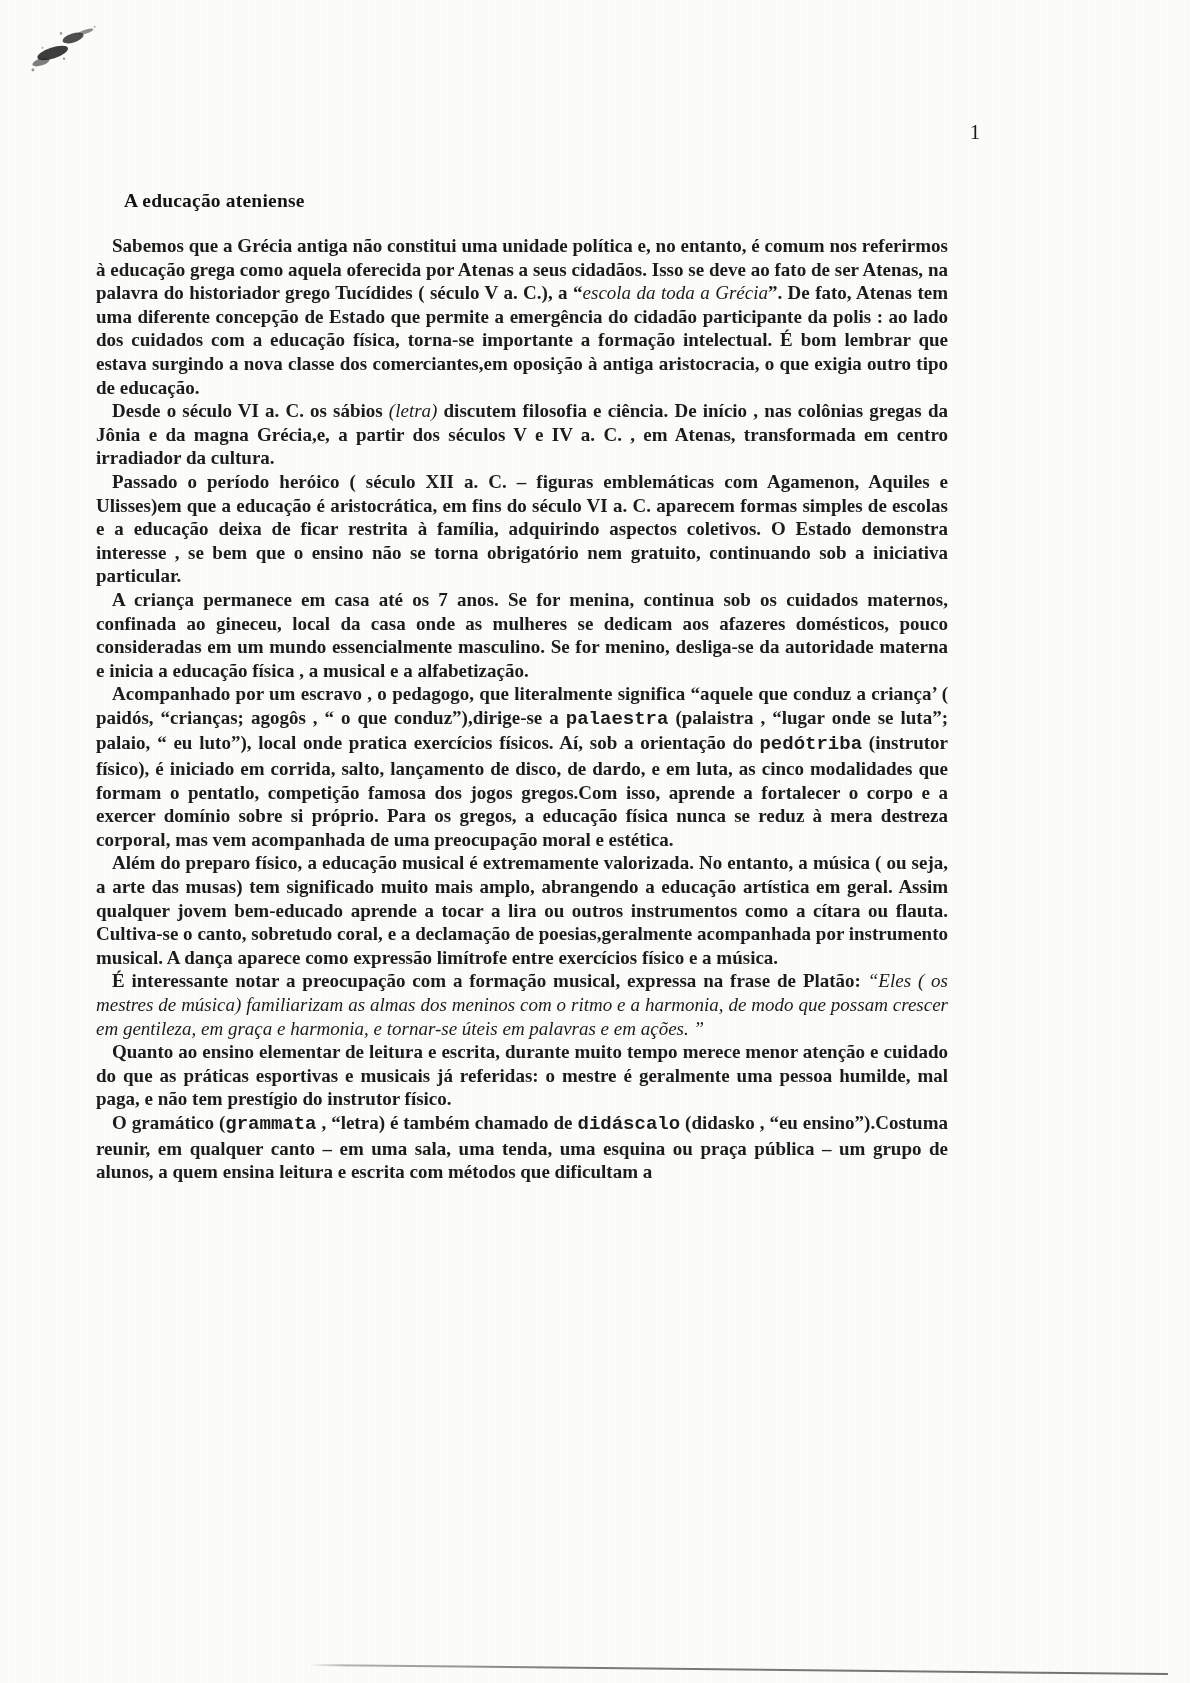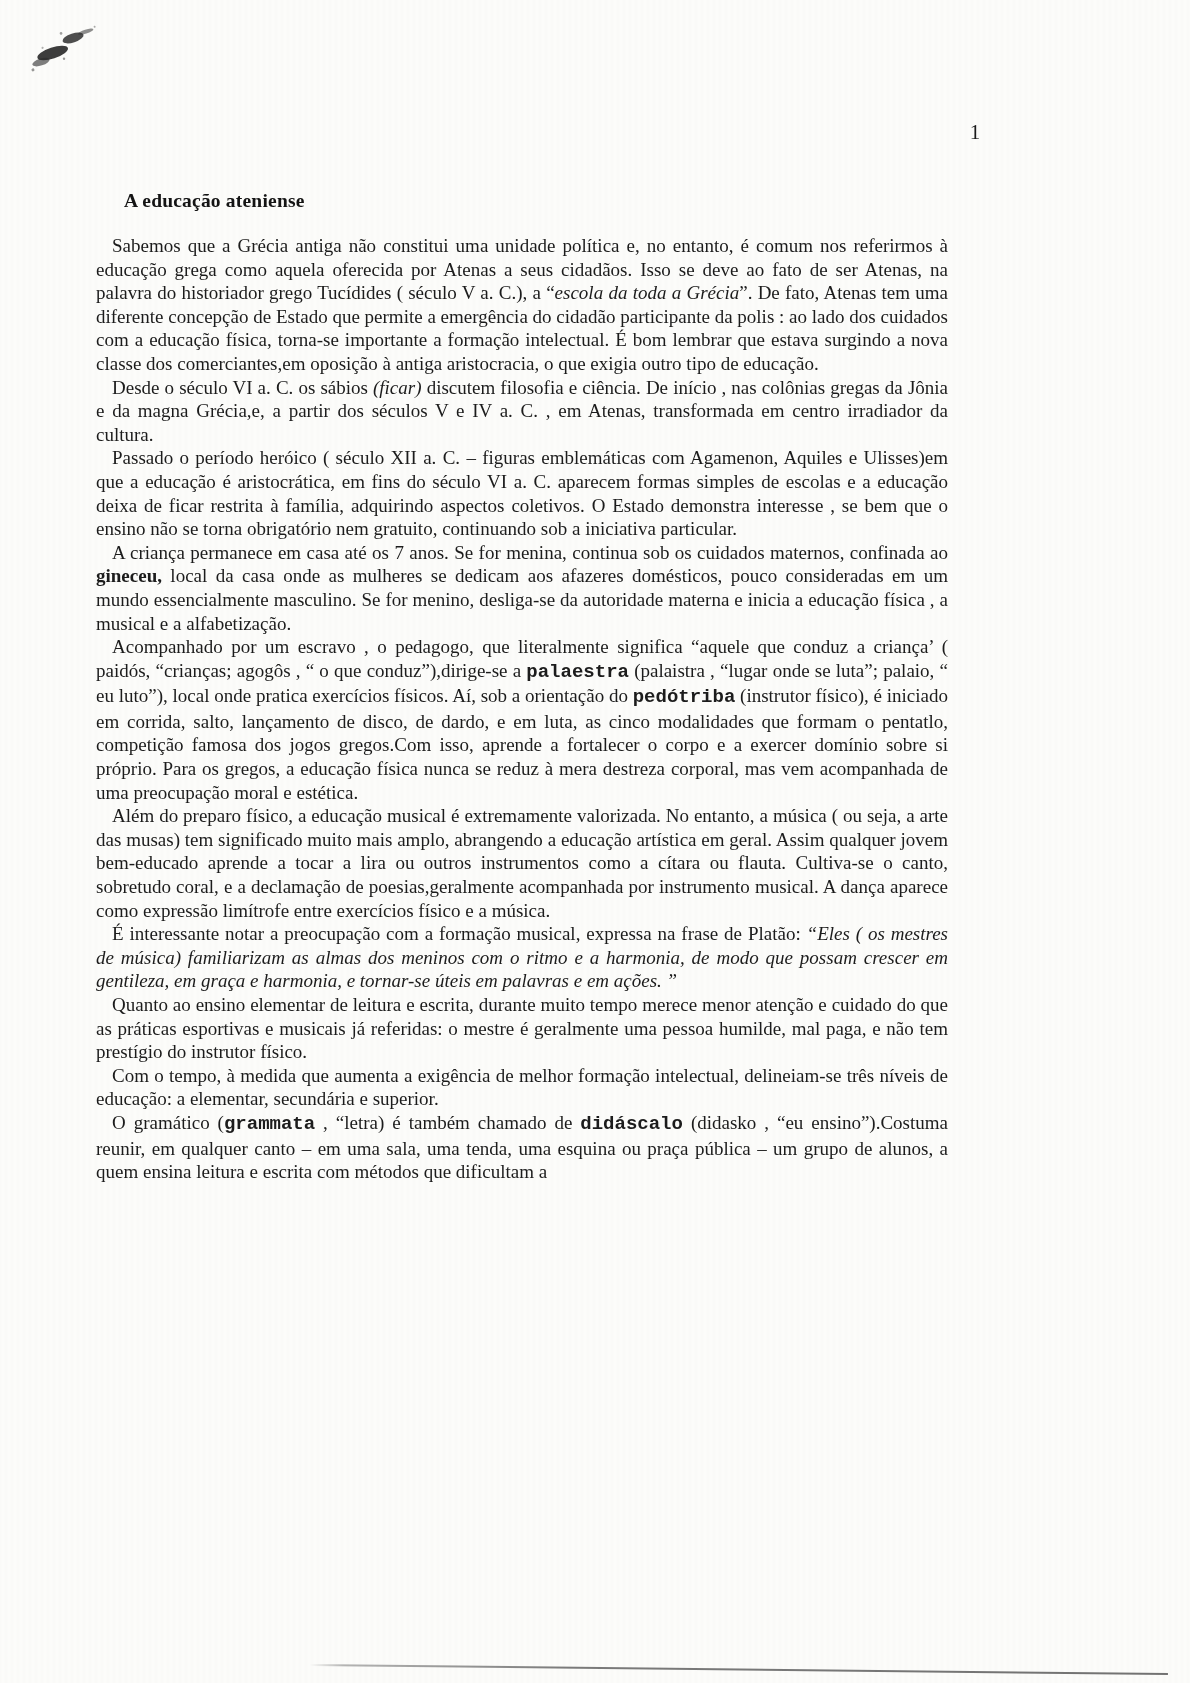--- a/index.html
+++ b/index.html
@@ -54,21 +54,21 @@
     font-size: 19px;
     line-height: 23.6px;
     text-align: justify;
     color: #1c1c1c;
   }
   .text-block p {
     margin: 0;
     padding: 0;
     text-indent: 16px;
   }
-  .seg-n { font-weight: normal; font-style: normal; }
+  .seg-n { font-weight: bold; font-style: normal; }
   .seg-b { font-weight: bold; font-family: Liberation Mono, monospace; }
   .seg-i { font-style: italic; }
   .seg-bi { font-weight: bold; }
   .bottom-line {
     position: absolute;
     left: 310px;
     top: 1664px;
     width: 858px;
     height: 2px;
     background: linear-gradient(90deg,
@@ -98,26 +98,25 @@
       <circle cx="30" cy="38" r="1.1" fill="#444" opacity="0.4"></circle>
     </g>
   </svg>
 
   <div class="page-number">1</div>
 
   <div class="doc-title">A educação ateniense</div>
 
   <div class="text-block" id="paragraphs">
       <p><span class="seg-n">Sabemos que a Grécia antiga não constitui uma unidade política e, no entanto, é comum nos referirmos à educação grega como aquela oferecida por Atenas a seus cidadãos. Isso se deve ao fato de ser Atenas, na palavra do historiador grego Tucídides ( século V a. C.), a “</span><span class="seg-i">escola da toda a Grécia</span><span class="seg-n">”. De fato, Atenas tem uma diferente concepção de Estado que permite a emergência do cidadão participante da polis : ao lado dos cuidados com a educação física, torna-se importante a formação intelectual. É bom lembrar que estava surgindo a nova classe dos comerciantes,em oposição à antiga aristocracia, o que exigia outro tipo de educação.</span></p>
-      <p><span class="seg-n">Desde o século VI a. C. os sábios </span><span class="seg-i">(ficar)</span><span class="seg-n"> discutem filosofia e ciência. De início , nas colônias gregas da Jônia e da magna Grécia,e, a partir dos séculos V e IV a. C. , em Atenas, transformada em centro irradiador da cultura.</span></p>
+      <p><span class="seg-n">Desde o século VI a. C. os sábios </span><span class="seg-i">(letra)</span><span class="seg-n"> discutem filosofia e ciência. De início , nas colônias gregas da Jônia e da magna Grécia,e, a partir dos séculos V e IV a. C. , em Atenas, transformada em centro irradiador da cultura.</span></p>
       <p><span class="seg-n">Passado o período heróico ( século XII a. C. – figuras emblemáticas com Agamenon, Aquiles e Ulisses)em que a educação é aristocrática, em fins do século VI a. C. aparecem formas simples de escolas e a educação deixa de ficar restrita à família, adquirindo aspectos coletivos. O Estado demonstra interesse , se bem que o ensino não se torna obrigatório nem gratuito, continuando sob a iniciativa particular.</span></p>
       <p><span class="seg-n">A criança permanece em casa até os 7 anos. Se for menina, continua sob os cuidados maternos, confinada ao </span><span class="seg-bi">gineceu,</span><span class="seg-n"> local da casa onde as mulheres se dedicam aos afazeres domésticos, pouco consideradas em um mundo essencialmente masculino. Se for menino, desliga-se da autoridade materna e inicia a educação física , a musical e a alfabetização.</span></p>
       <p><span class="seg-n">Acompanhado por um escravo , o pedagogo, que literalmente significa “aquele que conduz a criança’ ( paidós, “crianças; agogôs , “ o que conduz”),dirige-se a </span><span class="seg-b">palaestra</span><span class="seg-n"> (palaistra , “lugar onde se luta”; palaio, “ eu luto”), local onde pratica exercícios físicos. Aí, sob a orientação do </span><span class="seg-b">pedótriba</span><span class="seg-n"> (instrutor físico), é iniciado em corrida, salto, lançamento de disco, de dardo, e em luta, as cinco modalidades que formam o pentatlo, competição famosa dos jogos gregos.Com isso, aprende a fortalecer o corpo e a exercer domínio sobre si próprio. Para os gregos, a educação física nunca se reduz à mera destreza corporal, mas vem acompanhada de uma preocupação moral e estética.</span></p>
       <p><span class="seg-n">Além do preparo físico, a educação musical é extremamente valorizada. No entanto, a música ( ou seja, a arte das musas) tem significado muito mais amplo, abrangendo a educação artística em geral. Assim qualquer jovem bem-educado aprende a tocar a lira ou outros instrumentos como a cítara ou flauta. Cultiva-se o canto, sobretudo coral, e a declamação de poesias,geralmente acompanhada por instrumento musical. A dança aparece como expressão limítrofe entre exercícios físico e a música.</span></p>
       <p><span class="seg-n">É interessante notar a preocupação com a formação musical, expressa na frase de Platão: </span><span class="seg-i">“Eles ( os mestres de música) familiarizam as almas dos meninos com o ritmo e a harmonia, de modo que possam crescer em gentileza, em graça e harmonia, e tornar-se úteis em palavras e em ações. ”</span></p>
       <p><span class="seg-n">Quanto ao ensino elementar de leitura e escrita, durante muito tempo merece menor atenção e cuidado do que as práticas esportivas e musicais já referidas: o mestre é geralmente uma pessoa humilde, mal paga, e não tem prestígio do instrutor físico.</span></p>
-      <p><span class="seg-n">Com o tempo, à medida que aumenta a exigência de melhor formação intelectual, delineiam-se três níveis de educação: a elementar, secundária e superior.</span></p>
       <p><span class="seg-n">O gramático (</span><span class="seg-b">grammata</span><span class="seg-n"> , “letra) é também chamado de </span><span class="seg-b">didáscalo</span><span class="seg-n"> (didasko , “eu ensino”).Costuma reunir, em qualquer canto – em uma sala, uma tenda, uma esquina ou praça pública – um grupo de alunos, a quem ensina leitura e escrita com métodos que dificultam a</span></p>
     </div>
 
   <div class="bottom-line"></div>
 
 </div>
 
 </body></html>

